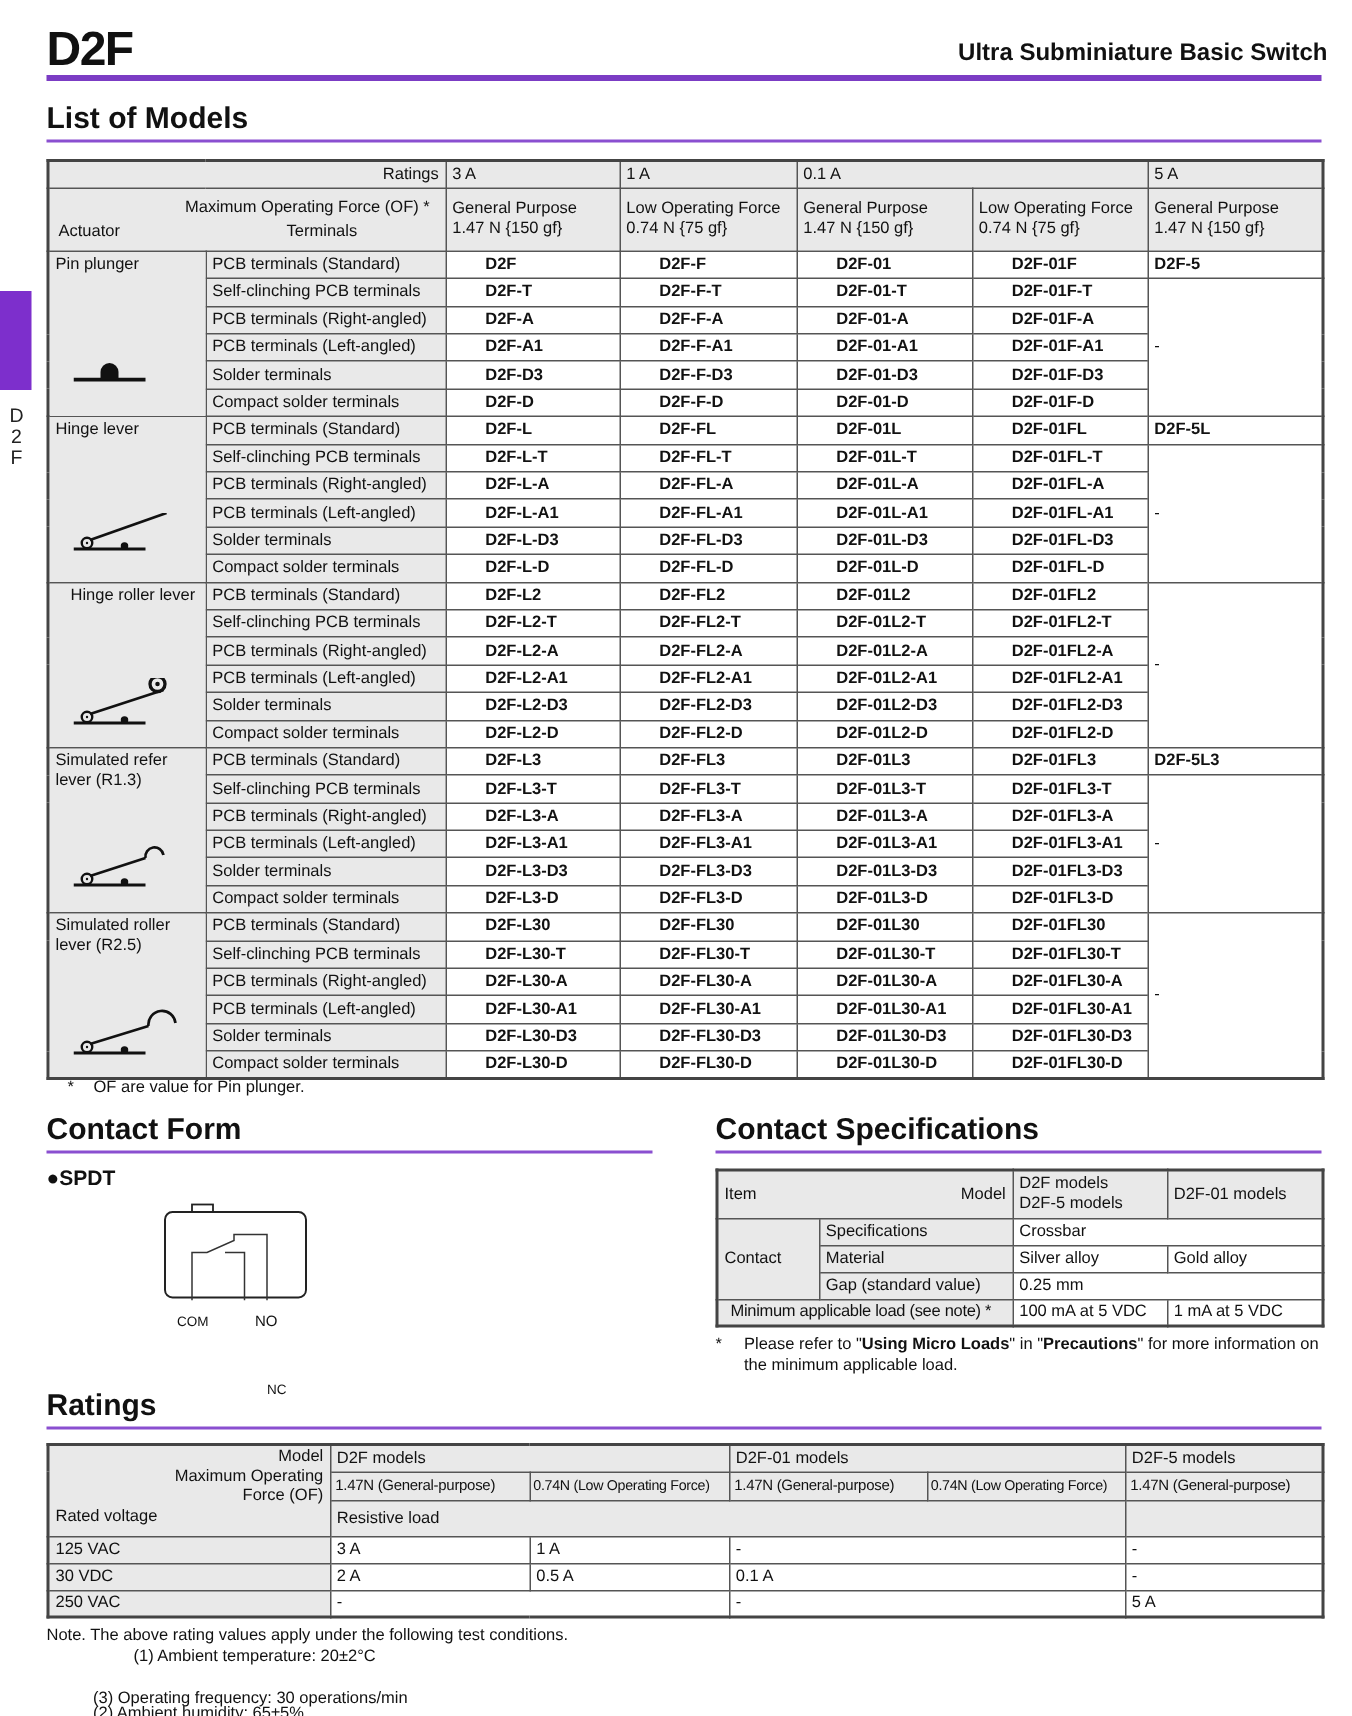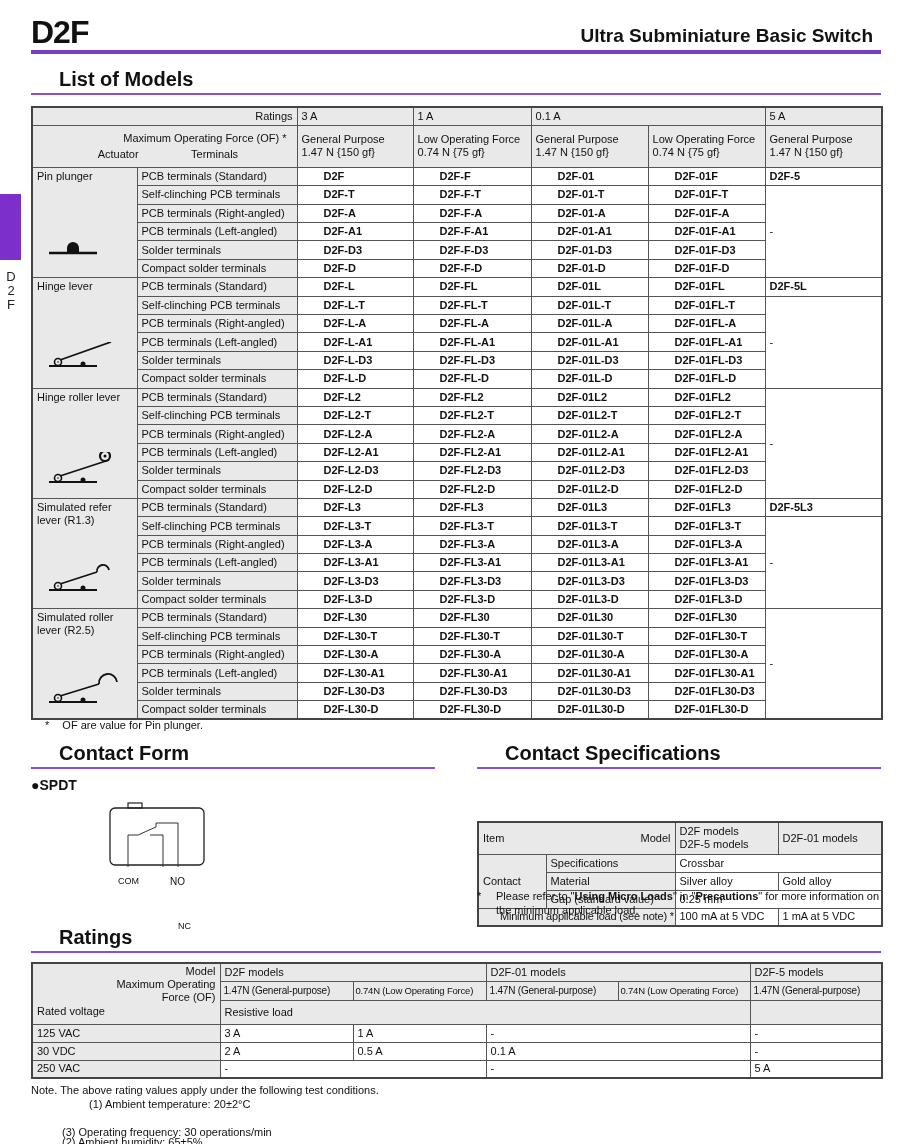--- a/index.html
+++ b/index.html
@@ -3,24 +3,24 @@
 <meta charset="utf-8">
 <style>
   * { box-sizing: border-box; }
   html, body { margin: 0; padding: 0; background: #ffffff; }
   body {
     width: 901px; height: 1144px; position: relative; overflow: hidden;
     font-family: "Liberation Sans", sans-serif; color: #111;
   }
   .abs { position: absolute; }
   .brand { left: 31px; top: 14px; font-size: 32px; font-weight: bold; letter-spacing: -1px; line-height: 36px; }
-  .subtitle { right: 28px; top: 24px; font-size: 19px; font-weight: bold; line-height: 24px; }
+  .subtitle { right: 16px; top: 24px; font-size: 16px; font-weight: bold; line-height: 24px; }
   .rule-thick { height: 4px; background: #7b3cc4; }
   .rule-thin { height: 2px; background: #8a4fd0; }
-  .section-title { font-size: 20px; font-weight: bold; line-height: 24px; margin-left: 28px; }
+  .section-title { font-size: 20px; font-weight: bold; line-height: 24px; }
   .side-tab { left: 0; top: 194px; width: 21px; height: 66px; background: #7d2fcc; }
   .side-label { left: 4px; top: 270px; width: 14px; font-size: 13px; line-height: 14px; text-align: center; color: #222; }
 
   table { border-collapse: collapse; table-layout: fixed; }
   td { border: 1px solid #555; font-size: 11px; line-height: 13px; padding: 0 4px; white-space: nowrap; }
   .g { background: #e9e9e9; }
   .w { background: #ffffff; }
   .c { text-align: left; }
   .r { text-align: right; }
   .b { font-weight: bold; }
@@ -69,21 +69,21 @@
     <td class="g r" colspan="2">Ratings</td>
     <td class="g c">3 A</td>
     <td class="g c">1 A</td>
     <td class="g c" colspan="2">0.1 A</td>
     <td class="g c">5 A</td>
   </tr>
   <tr style="height:38px">
     <td class="g" colspan="2" style="padding:6px;">
       <div style="text-align:right; padding-right:4px;">Maximum Operating Force (OF) *</div>
       <div style="display:flex; justify-content:space-between; padding-top:3px;">
-        <span style="width:105px; text-align:right;">Actuator</span>
+        <span style="width:105px; text-align:left;">Actuator</span>
         <span style="width:160px; text-align:center;">Terminals</span>
       </div>
     </td>
     <td class="g c">
           <div>General Purpose</div>
           <div>1.47 N {150 gf}</div>
         </td>
     <td class="g c">
           <div>Low Operating Force</div>
           <div>0.74 N {75 gf}</div>
@@ -196,21 +196,21 @@
         <td class="w model">D2F-01FL-D3</td>
       </tr>
       <tr>
         <td class="g">Compact solder terminals</td>
         <td class="w model">D2F-L-D</td>
         <td class="w model">D2F-FL-D</td>
         <td class="w model">D2F-01L-D</td>
         <td class="w model">D2F-01FL-D</td>
       </tr>
       <tr>
-        <td class="g act" rowspan="6"><div style="width: 92px;">Hinge roller lever</div><span><svg width="72" height="34" viewBox="0 0 72 34" style="position:absolute; left:16px; bottom:12px;">
+        <td class="g act" rowspan="6"><div style="width: 92px; margin-left: 10px;">Hinge roller lever</div><span><svg width="72" height="34" viewBox="0 0 72 34" style="position:absolute; left:16px; bottom:12px;">
               <line x1="0" y1="30" x2="48" y2="30" stroke="#111" stroke-width="2"></line>
               <circle cx="9" cy="26" r="3.5" fill="none" stroke="#111" stroke-width="1.6"></circle>
               <circle cx="9" cy="26" r="0.8" fill="#111"></circle>
               <circle cx="34" cy="28" r="2.5" fill="#111"></circle>
               <line x1="11" y1="24" x2="60" y2="8" stroke="#111" stroke-width="1.8"></line>
               <circle cx="56" cy="4" r="5" fill="none" stroke="#111" stroke-width="2.2"></circle>
               <circle cx="56" cy="4" r="1.5" fill="#111"></circle>
             </svg></span></td>
         <td class="g">PCB terminals (Standard)</td>
         <td class="w model">D2F-L2</td>
@@ -376,21 +376,21 @@
   <polyline points="20,66 20,34 30,34 48,26 48,22 70,22 70,66" fill="none" stroke="#333" stroke-width="1"></polyline>
   <polyline points="42,34 55,34 55,66" fill="none" stroke="#333" stroke-width="1"></polyline>
 </svg>
 <div class="abs" style="left:118px; top:876px; font-size:9px;">COM</div>
 <div class="abs" style="left:170px; top:876px; font-size:10px;">NO</div>
 <div class="abs" style="left:178px; top:876px; font-size:9px;margin-top:45px;">NC</div>
 
 <div class="abs section-title" style="left:477px; top:741px;">Contact Specifications</div>
 <div class="abs rule-thin" style="left:477px; top:767px; width:404px;"></div>
 
-<table class="abs spec outer" style="left:477px; top:821px; width:404px;">
+<table class="abs spec outer" style="left:477px; top:779px; width:404px;">
   <colgroup>
       <col style="width:68px">
       <col style="width:129px">
       <col style="width:103px">
       <col style="width:104px">
     </colgroup>
   <tbody>
       <tr style="height:32px">
     <td class="g" colspan="2">
       <div style="display:flex; justify-content:space-between;">
@@ -412,21 +412,21 @@
   <tr>
     <td class="g">Material</td>
     <td class="w c">Silver alloy</td>
     <td class="w c">Gold alloy</td>
   </tr>
   <tr>
     <td class="g">Gap (standard value)</td>
     <td class="w c" colspan="2">0.25 mm</td>
   </tr>
   <tr>
-    <td class="g" colspan="2" style="padding-left:21px; letter-spacing:-0.2px;">Minimum applicable load (see note) *</td>
+    <td class="g" colspan="2" style="padding-left:8px; letter-spacing:-0.2px;">Minimum applicable load (see note) *</td>
     <td class="w c">100 mA at 5 VDC</td>
     <td class="w c">1 mA at 5 VDC</td>
   </tr>
 </tbody>
   </table>
 
 <div class="abs note" style="left:477px; top:889px; width:410px;">
   <span style="position:absolute; left:0;">*</span>
   <div style="margin-left:19px;">
     <span>Please refer to "</span><b>Using Micro Loads</b><span>" in "</span><b>Precautions</b><span>" for more information on the minimum applicable load.</span>

